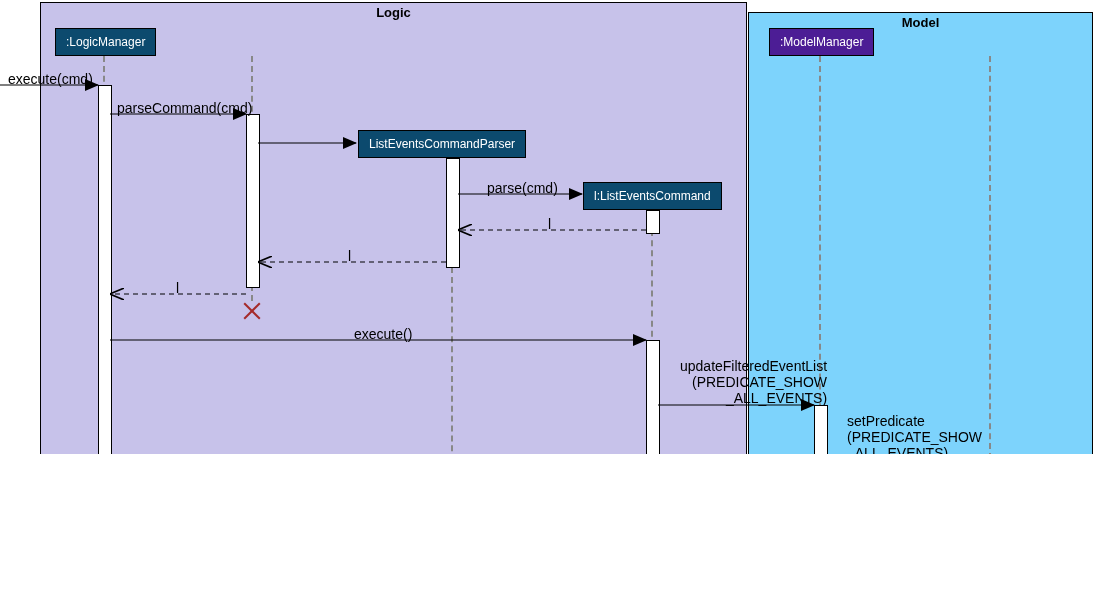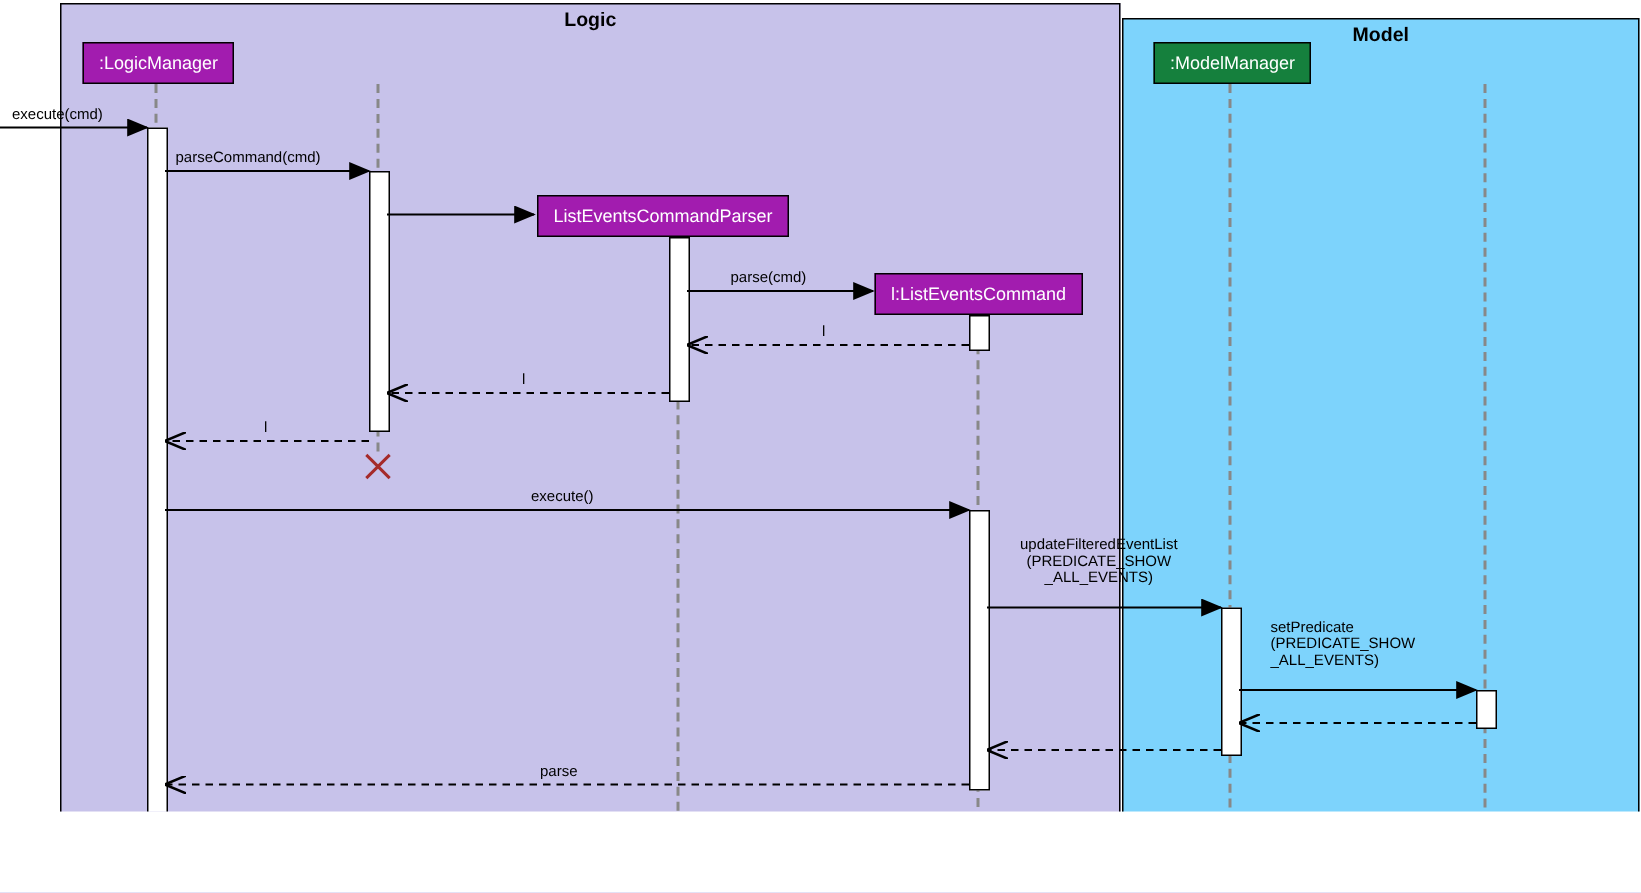--- a/index.html
+++ b/index.html
@@ -1,26 +1,26 @@
 <!DOCTYPE html>
 <html><head>
 <meta charset="utf-8">
 <style>
 body{margin:0;font-family:Arial,sans-serif;font-size:12px;background:#fff}
-.diagram{position:relative;width:1094px;height:541px}
+.diagram{position:relative;width:1094px;height:454px}
 .package{position:absolute;border:1px solid #000}
 .package .pkg-title{position:absolute;top:0;left:50%;transform:translateX(-50%);font-weight:bold;font-size:13px;padding:2px 0}
 .logic-pkg{left:40px;top:2px;width:705px;height:588px;background:#c7c2ea}
 .model-pkg{left:748px;top:12px;width:343px;height:588px;background:#7dd3fc}
 .lifeline-head{position:absolute;border:1px solid #000;color:#fff;padding:6px 10px;white-space:nowrap;text-align:center}
-.blue-head{background:#a21caf}
-.red-head{background:#15803d}
+.blue-head{background:#0c4a6e}
+.red-head{background:#4c1d95}
 .lifeline{position:absolute;width:0;border-left:2px dashed #888}
 .activation{position:absolute;width:12px;background:#fff;border:1px solid #000}
-.msg-label{position:absolute;font-size:10px;text-align:center;white-space:nowrap}
+.msg-label{position:absolute;font-size:14px;text-align:center;white-space:nowrap}
 .x-mark{position:absolute;width:20px;height:20px}
 .x-mark::before,.x-mark::after{content:"";position:absolute;left:9px;top:-1px;width:2px;height:22px;background:#a52a2a}
 .x-mark::before{transform:rotate(45deg)}
 .x-mark::after{transform:rotate(-45deg)}
 svg{position:absolute;left:0;top:0;pointer-events:none}
 </style>
 </head>
 <body>
 
 <div class="diagram">
@@ -94,21 +94,21 @@
     <line x1="98" y1="573" x2="2" y2="573" stroke="#000" stroke-width="1.2" stroke-dasharray="5,4" marker-end="url(#openArrow)"></line>
   </svg>
 
   <div class="msg-label" style="left:8px;top:71px">execute(cmd)</div>
   <div class="msg-label" style="left:117px;top:100px">parseCommand(cmd)</div>
   <div class="msg-label" style="left:487px;top:180px">parse(cmd)</div>
   <div class="msg-label" style="left:548px;top:216px">l</div>
   <div class="msg-label" style="left:348px;top:248px">l</div>
   <div class="msg-label" style="left:176px;top:280px">l</div>
   <div class="msg-label" style="left:354px;top:326px">execute()</div>
-  <div class="msg-label" style="left:680px;top:358px;white-space:pre;text-align:center">updateFilteredEventList
+  <div class="msg-label" style="left:680px;top:358px;white-space:pre;text-align:right">updateFilteredEventList
 (PREDICATE_SHOW
 _ALL_EVENTS)</div>
   <div class="msg-label" style="left:847px;top:413px;white-space:pre;text-align:left">setPredicate
 (PREDICATE_SHOW
 _ALL_EVENTS)</div>
   <div class="msg-label" style="left:360px;top:509px">parse</div>
 
 </div>
 
 </body></html>

